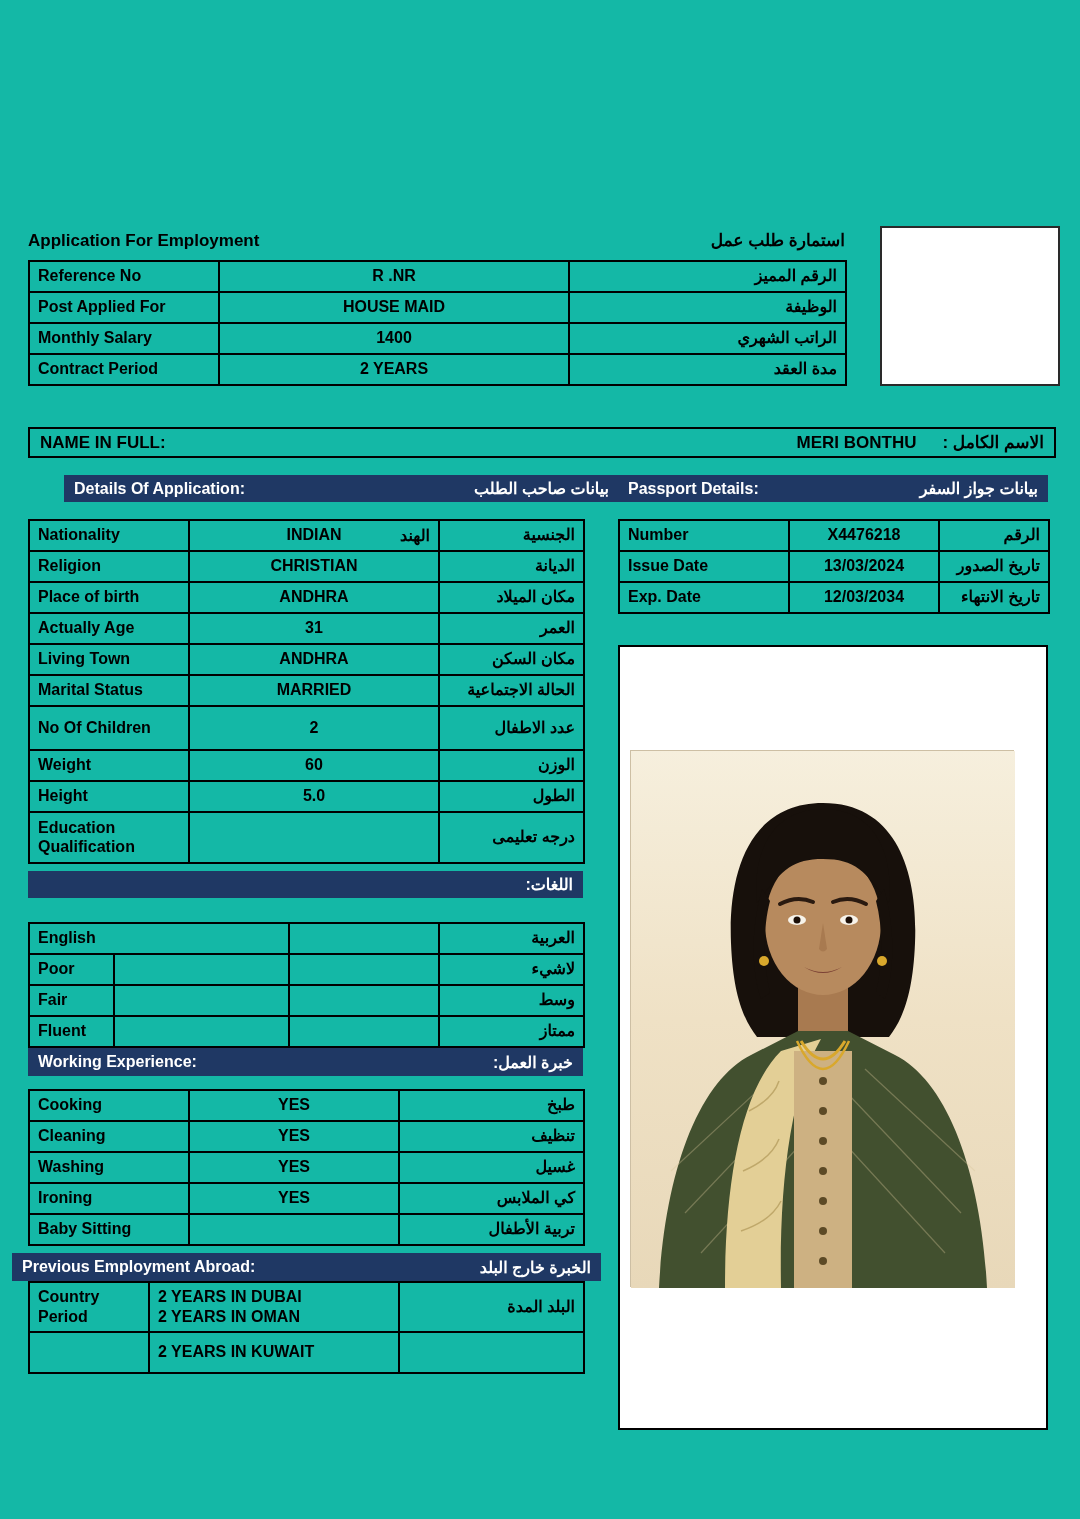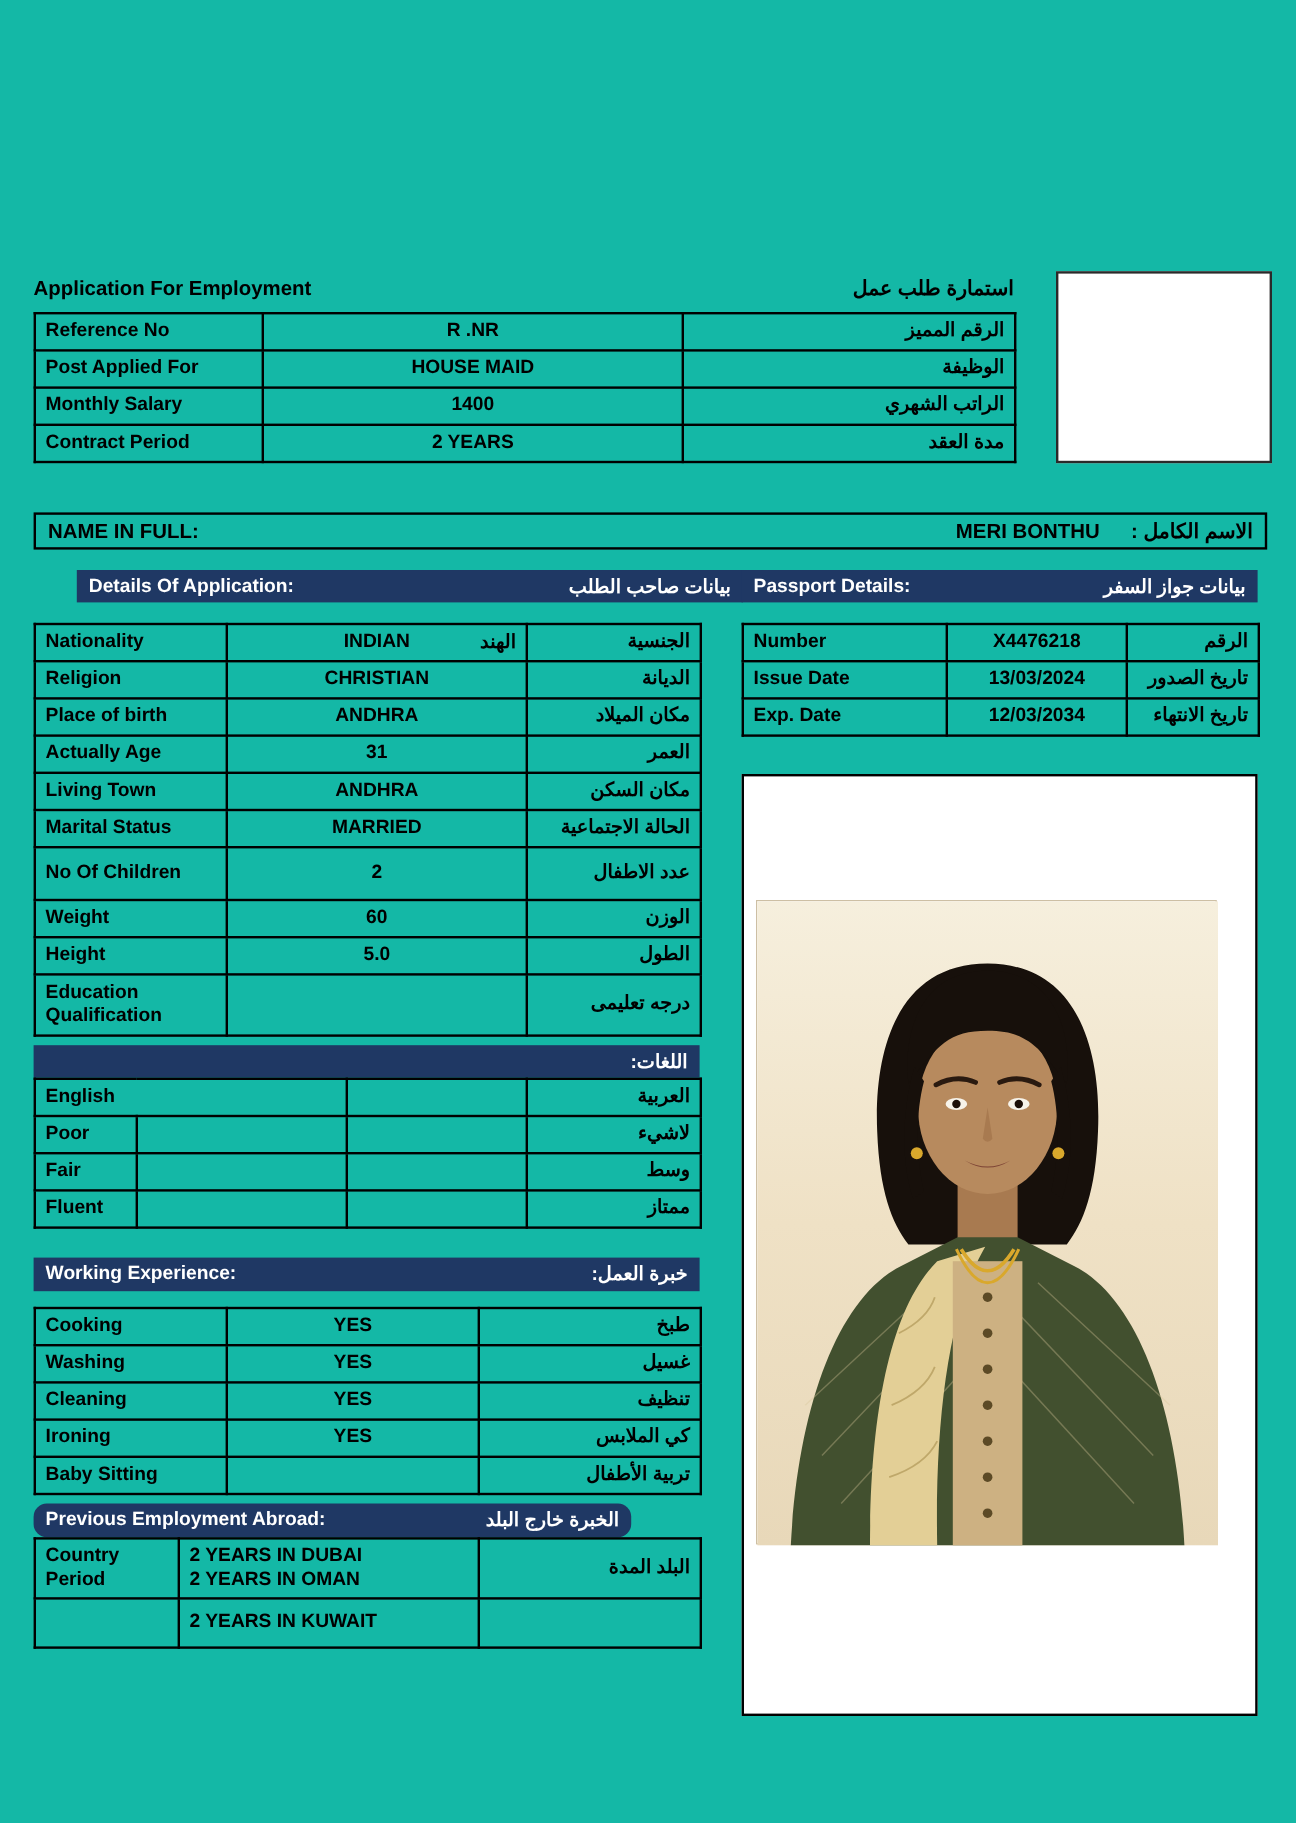--- a/index.html
+++ b/index.html
@@ -253,21 +253,21 @@
         <path d="M166 290 q26 56 52 0" stroke="#d9a82c" stroke-width="2.5" fill="none"></path>
       </svg>
     </div>
   </div>
 
   <div class="abs bar" style="left:28px; top:871px; width:555px; height:27px;">
     <span></span>
     <span class="ar">اللغات:</span>
   </div>
 
-  <table class="abs" style="left:28px; top:898px; width:555px;">
+  <table class="abs" style="left:28px; top:922px; width:555px;">
     <colgroup>
         <col style="width:85px">
         <col style="width:175px">
         <col style="width:150px">
         <col style="width:145px">
       </colgroup>
     <tbody>
         <tr style="height:31px">
       <td colspan="2">English</td>
       <td></td>
@@ -305,43 +305,43 @@
         <col style="width:210px">
         <col style="width:185px">
       </colgroup>
     <tbody>
         <tr style="height:31px">
       <td>Cooking</td>
       <td class="c">YES</td>
       <td class="ar">طبخ</td>
     </tr>
     <tr style="height:31px">
+      <td>Cleaning</td>
+      <td class="c">YES</td>
+      <td class="ar">تنظيف</td>
+    </tr>
+    <tr style="height:31px">
       <td>Washing</td>
       <td class="c">YES</td>
       <td class="ar">غسيل</td>
     </tr>
     <tr style="height:31px">
-      <td>Cleaning</td>
-      <td class="c">YES</td>
-      <td class="ar">تنظيف</td>
-    </tr>
-    <tr style="height:31px">
       <td>Ironing</td>
       <td class="c">YES</td>
       <td class="ar">كي الملابس</td>
     </tr>
     <tr style="height:31px">
       <td>Baby Sitting</td>
       <td class="c"></td>
       <td class="ar">تربية الأطفال</td>
     </tr>
   </tbody>
     </table>
 
-  <div class="abs bar" style="left:28px; top:1253px; width:498px; height:28px;border-radius:11px;">
+  <div class="abs bar" style="left:12px; top:1253px; width:589px; height:28px;">
     <span>Previous Employment Abroad:</span>
     <span class="ar">الخبرة خارج البلد</span>
   </div>
 
   <table class="abs" style="left:28px; top:1281px; width:555px;">
     <colgroup>
         <col style="width:120px">
         <col style="width:250px">
         <col style="width:185px">
       </colgroup>

